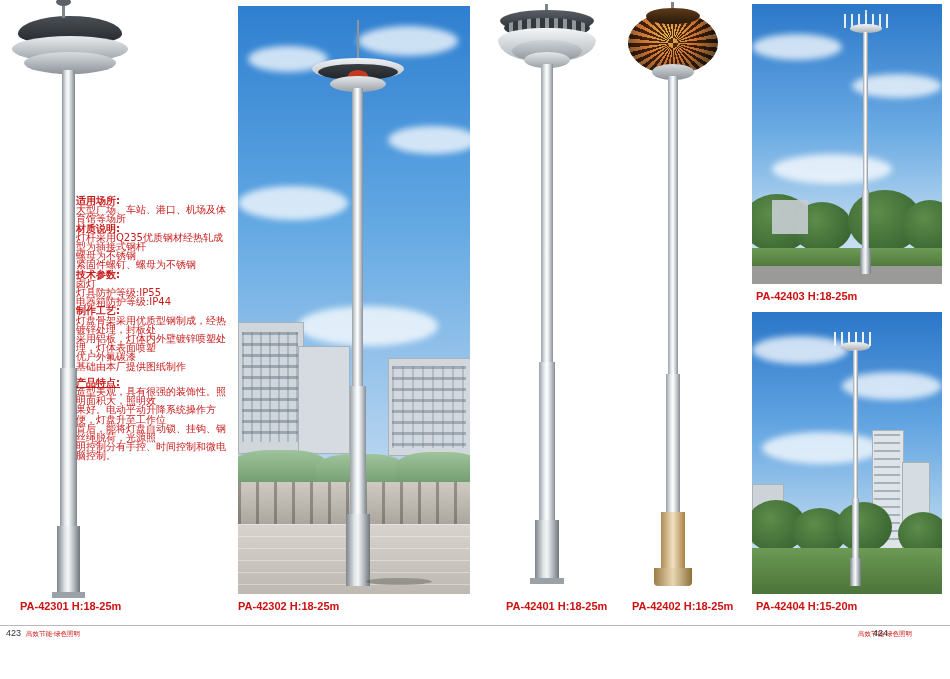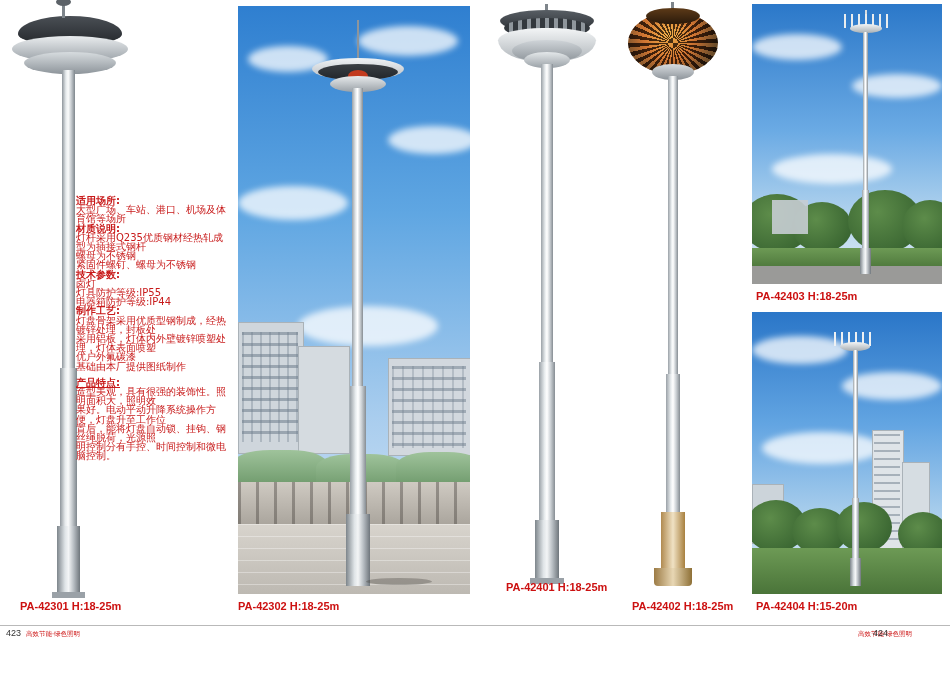--- a/index.html
+++ b/index.html
@@ -226,21 +226,21 @@
     <div class="disc" style="left:8px; top:8px; width:94px; height:22px; background:linear-gradient(#585e64,#2b2f34); border-radius:50%;"></div>
     <div class="disc" style="left:12px; top:16px; width:86px; height:20px; background:repeating-linear-gradient(to right,#33383d 0 5px,#8f969c 5px 9px); border-radius:50%;"></div>
     <div class="disc" style="left:6px; top:26px; width:98px; height:34px; background:linear-gradient(#f3f5f6,#aeb4b9); border-radius:50%/40% 40% 70% 70%;"></div>
     <div class="disc" style="left:20px; top:38px; width:70px; height:22px; background:linear-gradient(#cfd4d8,#8d949a); border-radius:50%;"></div>
     <div class="disc" style="left:32px; top:50px; width:46px; height:16px; background:linear-gradient(#e4e8ea,#9ba2a8); border-radius:50%;"></div>
     <div class="pole-slim" style="left:49px; top:62px; width:12px; height:300px;"></div>
     <div class="pole-slim" style="left:47px; top:360px; width:16px; height:160px;"></div>
     <div class="base" style="left:43px; top:518px; width:24px; height:62px;"></div>
     <div class="base" style="left:38px; top:576px; width:34px; height:6px; background:#9aa1a7;"></div>
   </div>
-  <div class="caption" style="left:506px; top:581px;">PA-42401 H:18-25m</div>
+  <div class="caption" style="left:506px; top:600px;">PA-42401 H:18-25m</div>
 
   <div class="photo" style="left:618px; top:2px; width:110px; height:592px; background:#ffffff;">
     <div style="position:absolute; left:53px; top:0px; width:3px; height:12px; background:#7e858b;"></div>
     <div class="disc" style="left:10px; top:10px; width:90px; height:62px; background:radial-gradient(circle at 45% 35%, #f2a93a 0%, #c1581a 40%, #3d2410 75%, #1d1208 100%); border-radius:50%;"></div>
     <div style="position:absolute; left:10px; top:10px; width:90px; height:62px; border-radius:50%;
                 background:repeating-conic-gradient(from 0deg, rgba(20,12,6,0.75) 0deg 6deg, rgba(250,200,120,0.25) 6deg 12deg);"></div>
     <div class="disc" style="left:28px; top:6px; width:54px; height:16px; background:linear-gradient(#5d3a18,#2a1a0b); border-radius:50%;"></div>
     <div class="disc" style="left:34px; top:62px; width:42px; height:16px; background:linear-gradient(#d8dcdf,#8d949a); border-radius:50%;"></div>
     <div class="pole-slim" style="left:50px; top:74px; width:10px; height:300px;"></div>
     <div class="pole-slim" style="left:48px; top:372px; width:14px; height:140px;"></div>

